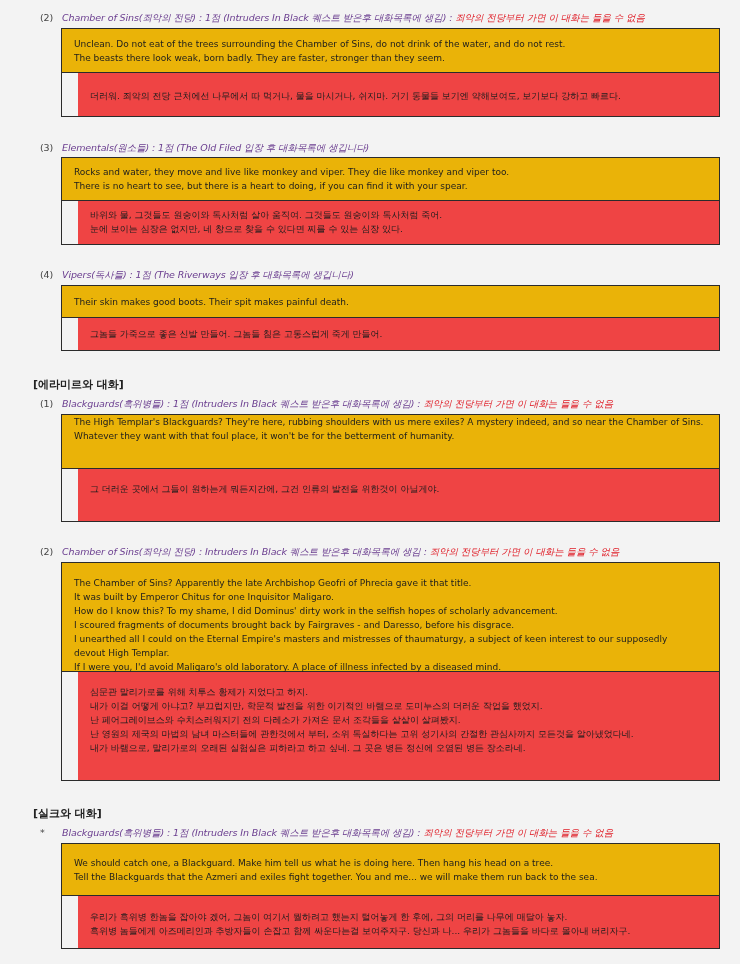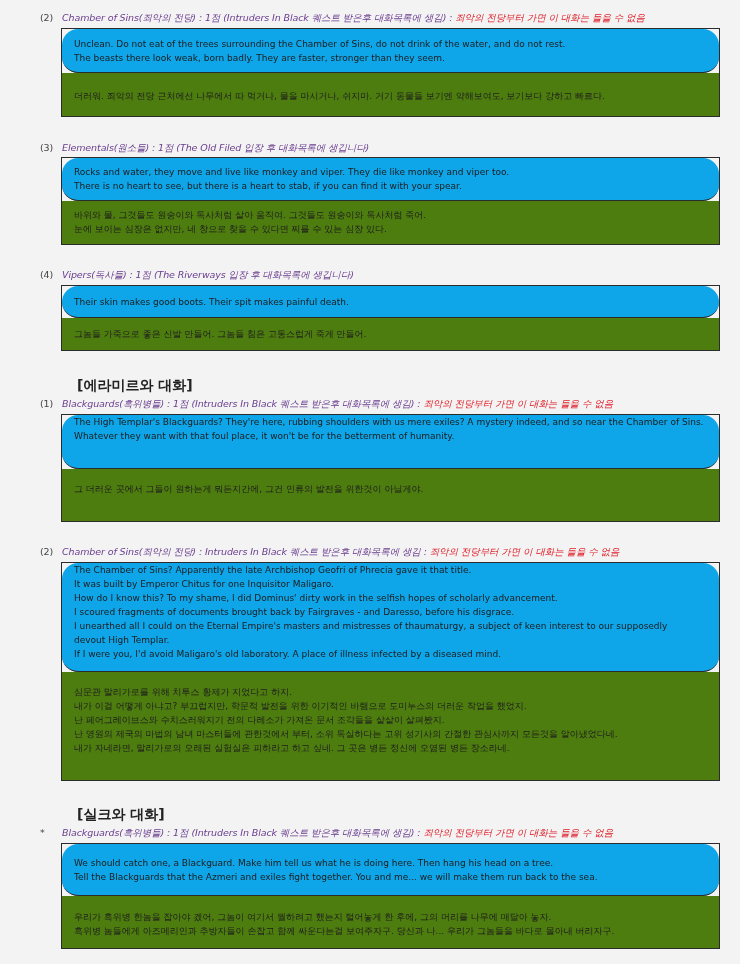--- a/index.html
+++ b/index.html
@@ -14,35 +14,35 @@
   .heading {
     position: absolute; left: 40px;
     font-size: 9.5px; font-style: italic; white-space: nowrap;
     color: #6a3d8f;
     letter-spacing: -0.1px;
   }
   .heading .num { font-style: normal; color: #444; display: inline-block; width: 22px; }
   .heading .warn { color: #e0202a; }
   .section-title {
     position: absolute; left: 33px;
-    font-size: 14px; font-weight: bold; color: #222; margin-left: 44px;
+    font-size: 11px; font-weight: bold; color: #222;
   }
   .box {
     position: absolute; left: 61px; width: 659px;
     border: 1.5px solid #2b2b2b;
     box-sizing: border-box;
   }
   .pane {
     box-sizing: border-box;
     padding: 0 12px;
     font-size: 9px; line-height: 14px;
     color: #1d1d1d;
   }
-  .pane.en { background: #0ea5e9; border-bottom: 1.5px solid #2b2b2b; border-radius: 16px; }
-  .pane.ko { background: #4d7c0f; }
+  .pane.en { background: #eab308; border-bottom: 1.5px solid #2b2b2b; }
+  .pane.ko { background: #ef4444; margin-left: 16px; }
   .pane div { white-space: nowrap; }
 </style>
 </head>
 <body>
 
 <div class="doc">
 
   <div class="heading" style="top:12px">
     <span class="num">(2)</span><span>Chamber of Sins(죄악의 전당) : 1점 (Intruders In Black 퀘스트 받은후 대화목록에 생김) : </span><span class="warn">죄악의 전당부터 가면 이 대화는 들을 수 없음</span>
   </div>
@@ -55,21 +55,21 @@
       <div>더러워. 죄악의 전당 근처에선 나무에서 따 먹거나, 물을 마시거나, 쉬지마. 거기 동물들 보기엔 약해보여도, 보기보다 강하고 빠르다.</div>
     </div>
   </div>
 
   <div class="heading" style="top:142px">
     <span class="num">(3)</span><span>Elementals(원소들) : 1점 (The Old Filed 입장 후 대화목록에 생깁니다)</span>
   </div>
   <div class="box" style="top:157px">
     <div class="pane en" style="height:43px;padding-top:7px">
       <div>Rocks and water, they move and live like monkey and viper. They die like monkey and viper too.</div>
-      <div>There is no heart to see, but there is a heart to stab, if you can find it with your spear.</div>
+      <div>There is no heart to see, but there is a heart to doing, if you can find it with your spear.</div>
     </div>
     <div class="pane ko" style="height:43px;padding-top:7px">
       <div>바위와 물, 그것들도 원숭이와 독사처럼 살아 움직여. 그것들도 원숭이와 독사처럼 죽어.</div>
       <div>눈에 보이는 심장은 없지만, 네 창으로 찾을 수 있다면 찌를 수 있는 심장 있다.</div>
     </div>
   </div>
 
   <div class="heading" style="top:269px">
     <span class="num">(4)</span><span>Vipers(독사들) : 1점 (The Riverways 입장 후 대화목록에 생깁니다)</span>
   </div>
@@ -94,35 +94,35 @@
     </div>
     <div class="pane ko" style="height:52px;padding-top:13px">
       <div>그 더러운 곳에서 그들이 원하는게 뭐든지간에, 그건 인류의 발전을 위한것이 아닐게야.</div>
     </div>
   </div>
 
   <div class="heading" style="top:546px">
     <span class="num">(2)</span><span>Chamber of Sins(죄악의 전당) : Intruders In Black 퀘스트 받은후 대화목록에 생김 : </span><span class="warn">죄악의 전당부터 가면 이 대화는 들을 수 없음</span>
   </div>
   <div class="box" style="top:562px">
-    <div class="pane en" style="height:109px;padding-top:0">
+    <div class="pane en" style="height:109px;padding-top:13px">
       <div>The Chamber of Sins? Apparently the late Archbishop Geofri of Phrecia gave it that title.</div>
       <div>It was built by Emperor Chitus for one Inquisitor Maligaro.</div>
       <div>How do I know this? To my shame, I did Dominus' dirty work in the selfish hopes of scholarly advancement.</div>
       <div>I scoured fragments of documents brought back by Fairgraves - and Daresso, before his disgrace.</div>
       <div>I unearthed all I could on the Eternal Empire's masters and mistresses of thaumaturgy, a subject of keen interest to our supposedly</div>
       <div>devout High Templar.</div>
       <div>If I were you, I'd avoid Maligaro's old laboratory. A place of illness infected by a diseased mind.</div>
     </div>
     <div class="pane ko" style="height:108px;padding-top:13px">
       <div>심문관 말리가로를 위해 치투스 황제가 지었다고 하지.</div>
       <div>내가 이걸 어떻게 아냐고? 부끄럽지만, 학문적 발전을 위한 이기적인 바램으로 도미누스의 더러운 작업을 했었지.</div>
       <div>난 페어그레이브스와 수치스러워지기 전의 다레소가 가져온 문서 조각들을 샅샅이 살펴봤지.</div>
       <div>난 영원의 제국의 마법의 남녀 마스터들에 관한것에서 부터, 소위 독실하다는 고위 성기사의 간절한 관심사까지 모든것을 알아냈었다네.</div>
-      <div>내가 자네라면, 말리가로의 오래된 실험실은 피하라고 하고 싶네. 그 곳은 병든 정신에 오염된 병든 장소라네.</div>
+      <div>내가 바램으로, 말리가로의 오래된 실험실은 피하라고 하고 싶네. 그 곳은 병든 정신에 오염된 병든 장소라네.</div>
     </div>
   </div>
 
   <div class="section-title" style="top:806px">[실크와 대화]</div>
 
   <div class="heading" style="top:827px">
     <span class="num">*</span><span>Blackguards(흑위병들) : 1점 (Intruders In Black 퀘스트 받은후 대화목록에 생김) : </span><span class="warn">죄악의 전당부터 가면 이 대화는 들을 수 없음</span>
   </div>
   <div class="box" style="top:843px">
     <div class="pane en" style="height:52px;padding-top:12px">

